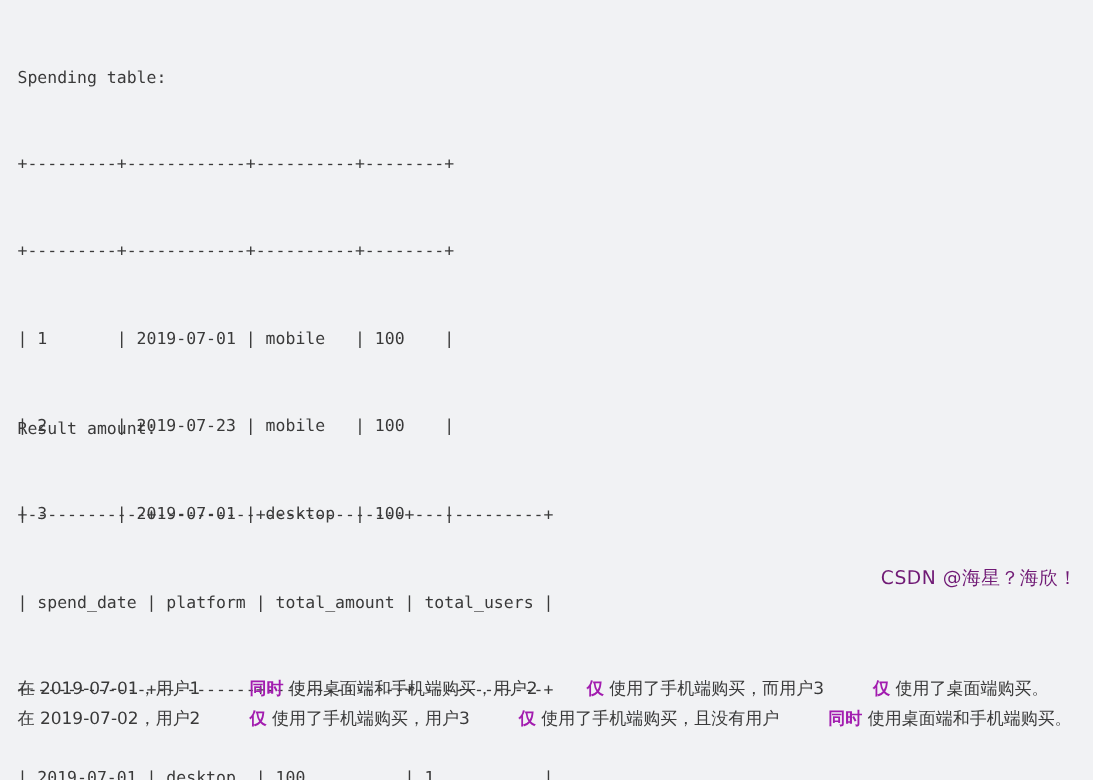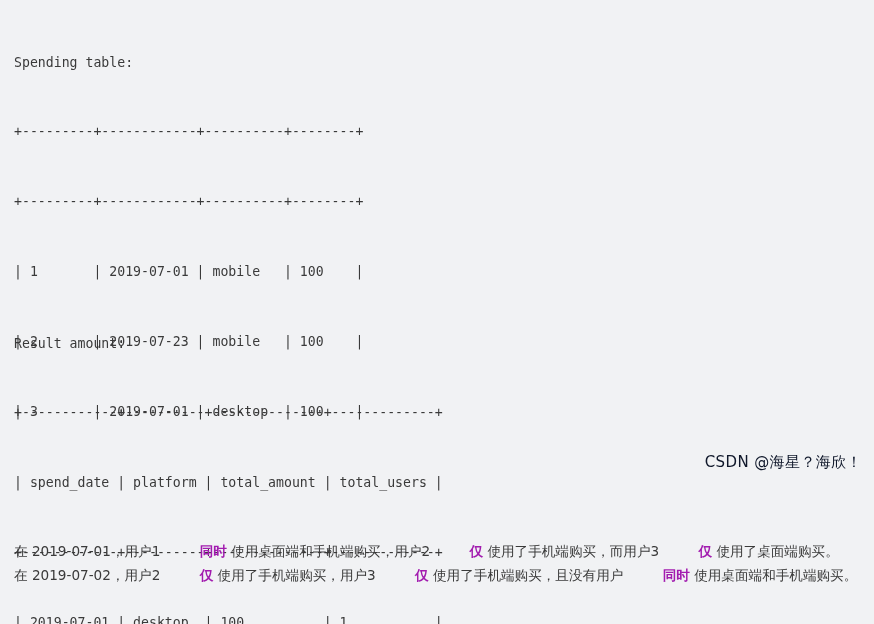--- a/index.html
+++ b/index.html
@@ -61,21 +61,21 @@
     margin-left: 35px;
   }
 
   
   .watermark {
     position: absolute;
     right: 12px;
     bottom: 4px;
     font-family: "DejaVu Sans", "Liberation Sans", sans-serif;
     font-size: 15px;
-    color: #0f172a;
+    color: #701a75;
     letter-spacing: 0.4px;
     user-select: none;
     white-space: nowrap;
   }
 </style>
 </head>
 <body>
 
 <div class="page">
 

